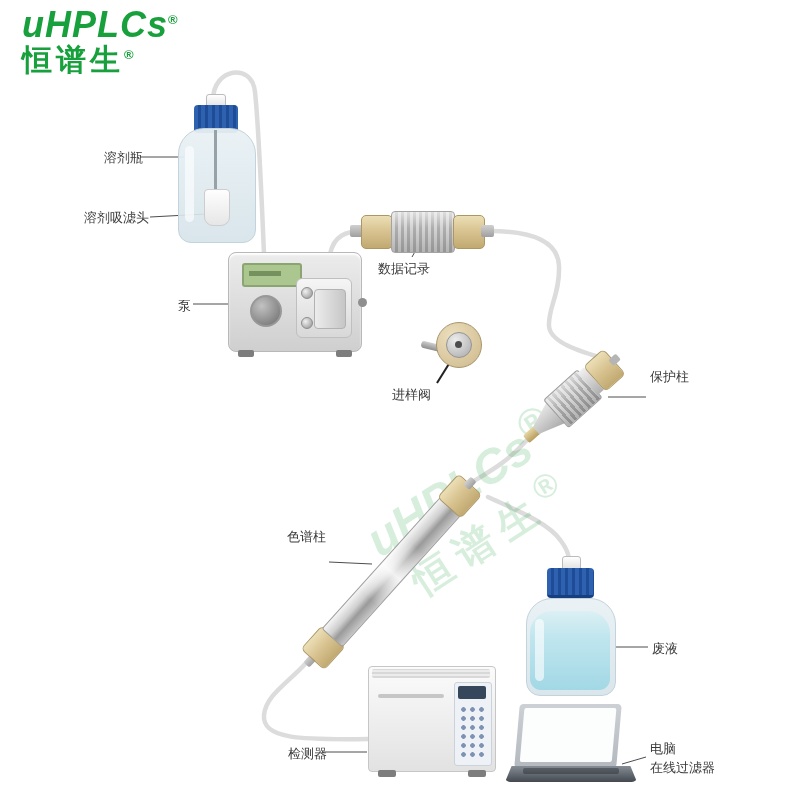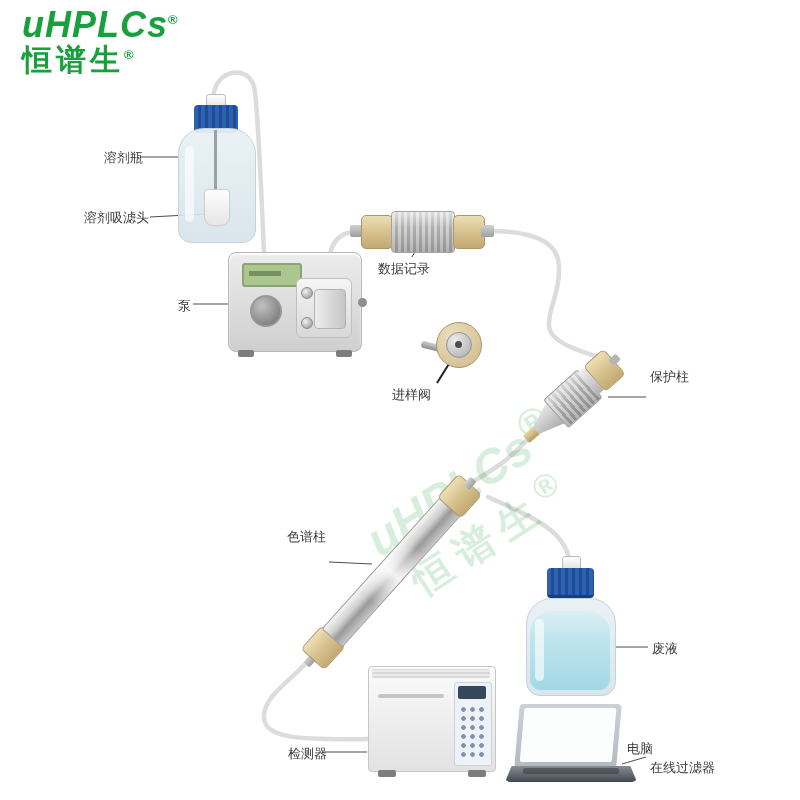--- a/index.html
+++ b/index.html
@@ -244,16 +244,16 @@
 
   <div class="lbl" style="left:104px;top:149px">溶剂瓶</div>
   <div class="lbl" style="left:84px;top:209px">溶剂吸滤头</div>
   <div class="lbl" style="left:178px;top:297px">泵</div>
   <div class="lbl" style="left:378px;top:260px">数据记录</div>
   <div class="lbl" style="left:392px;top:386px">进样阀</div>
   <div class="lbl" style="left:650px;top:368px">保护柱</div>
   <div class="lbl" style="left:287px;top:528px">色谱柱</div>
   <div class="lbl" style="left:652px;top:640px">废液</div>
   <div class="lbl" style="left:288px;top:745px">检测器</div>
-  <div class="lbl" style="left:627px;top:740px">电脑</div>
+  <div class="lbl" style="left:650px;top:740px">电脑</div>
   <div class="lbl" style="left:650px;top:759px">在线过滤器</div>
 
 </div>
 
 </body></html>

